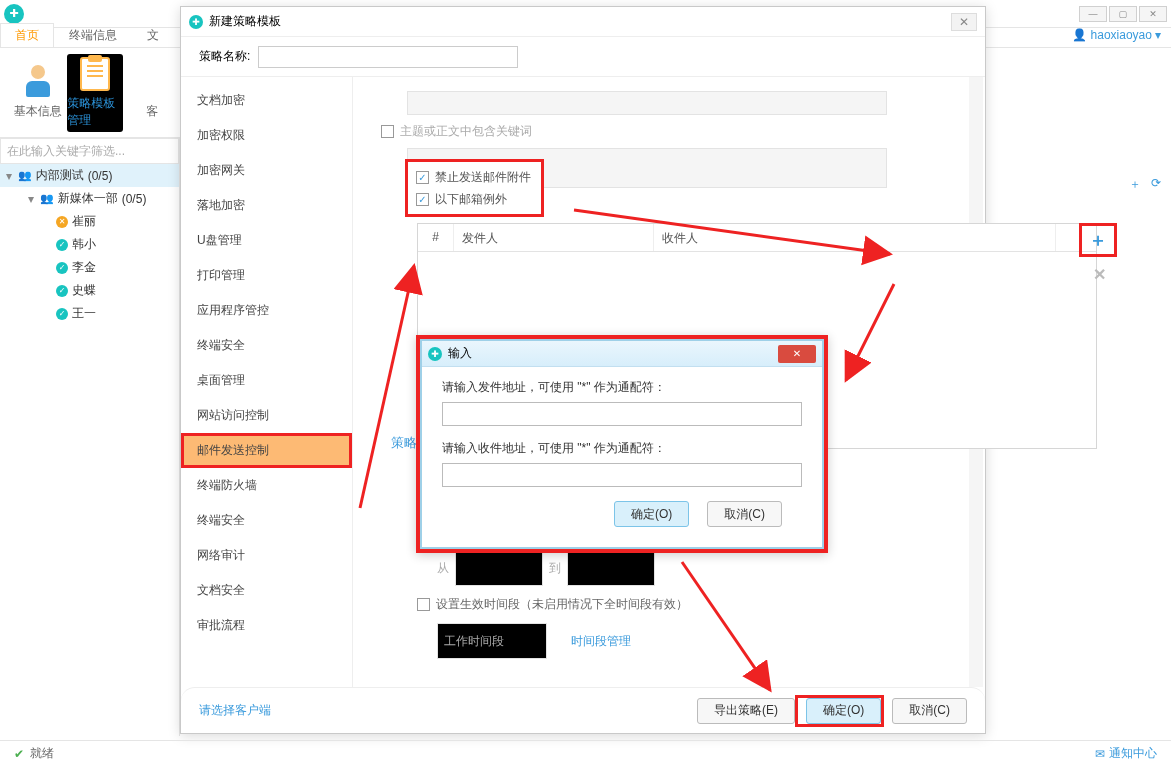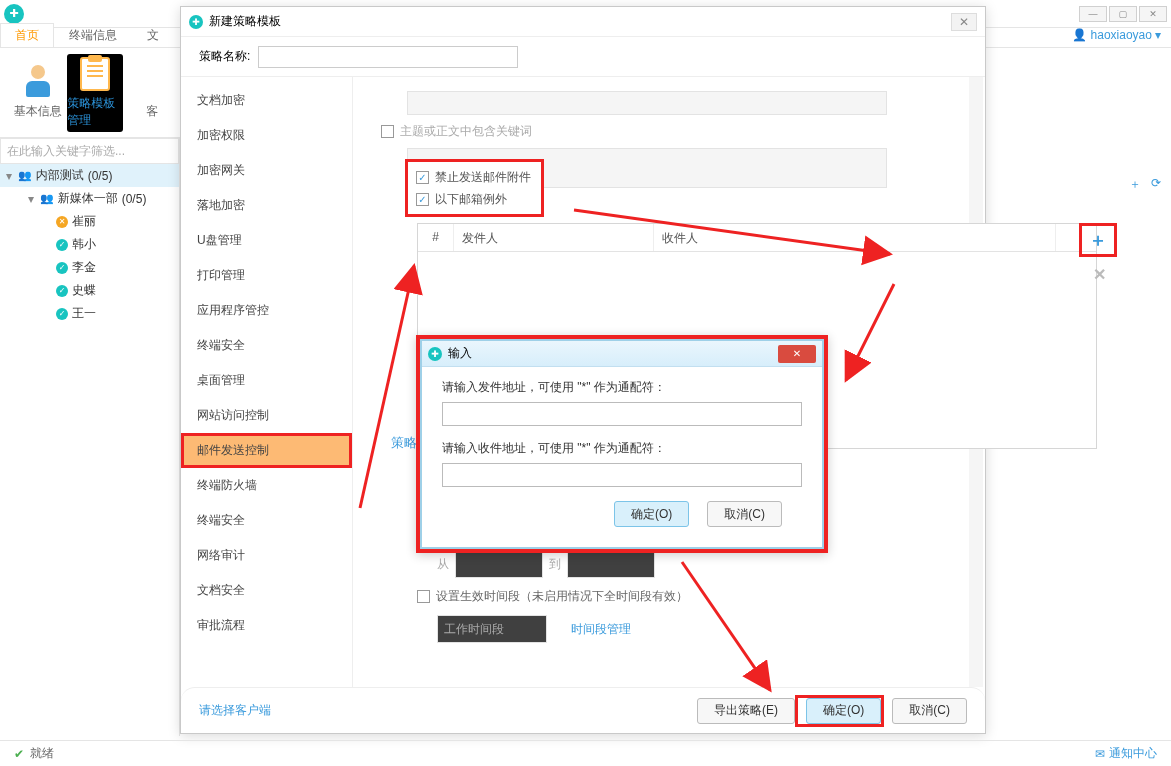--- a/index.html
+++ b/index.html
@@ -86,21 +86,21 @@
 .th.recipient { flex: 1; }
 .th.act { width: 40px; border-right: none; }
 .plus-btn-box { position: absolute; right: -56px; top: 212px; width: 38px; height: 34px; z-index: 4; display: flex; align-items: center; justify-content: center; }
 .plus-btn-box .plus { color: #3b9bdc; font-size: 18px; font-weight: bold; }
 .del-x { position: absolute; right: -48px; top: 260px; color: #bbb; font-size: 16px; font-weight: bold; }
 
 .policy-label { position: absolute; left: 210px; top: 427px; color: #3b9bdc; font-size: 13px; }
 
 .date-block { position: absolute; left: 236px; top: 516px; width: 560px; }
 .date-row { display: flex; align-items: center; gap: 6px; color: #666; margin-bottom: 10px; }
-.date-sel { width: 88px; height: 28px; background: #404040; border: 1px solid #e3e3e3; }
+.date-sel { width: 88px; height: 36px; background: #000000; border: 1px solid #e3e3e3; }
 .manage-link { color: #3b9bdc; margin-left: 18px; }
 
 .modal-footer { height: 46px; border-top: 1px solid #eee; display: flex; align-items: center; padding: 0 18px; border-radius: 14px; }
 .modal-footer .link { color: #3b9bdc; }
 .modal-footer .spacer { flex: 1; }
 .btn { height: 26px; padding: 0 16px; border: 1px solid #bbb; background: #f7f7f7; border-radius: 3px; margin-left: 8px; color: #333; display: inline-flex; align-items: center; }
 .btn.primary { background: #d9f0fb; border-color: #7cc4e8; }
 .footer-ok-box { border: 3px solid #e22; padding: 0; }
 
 

